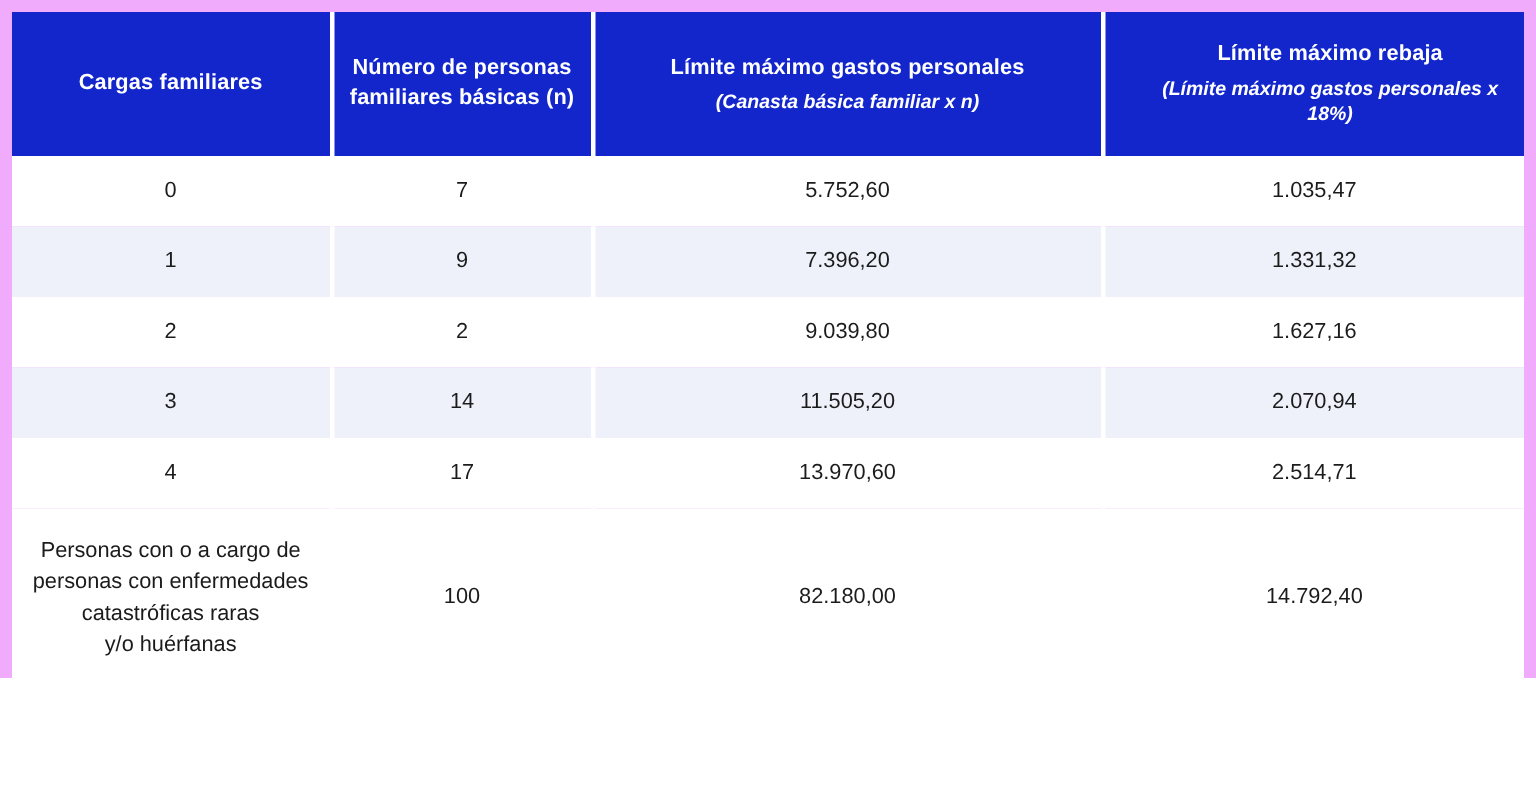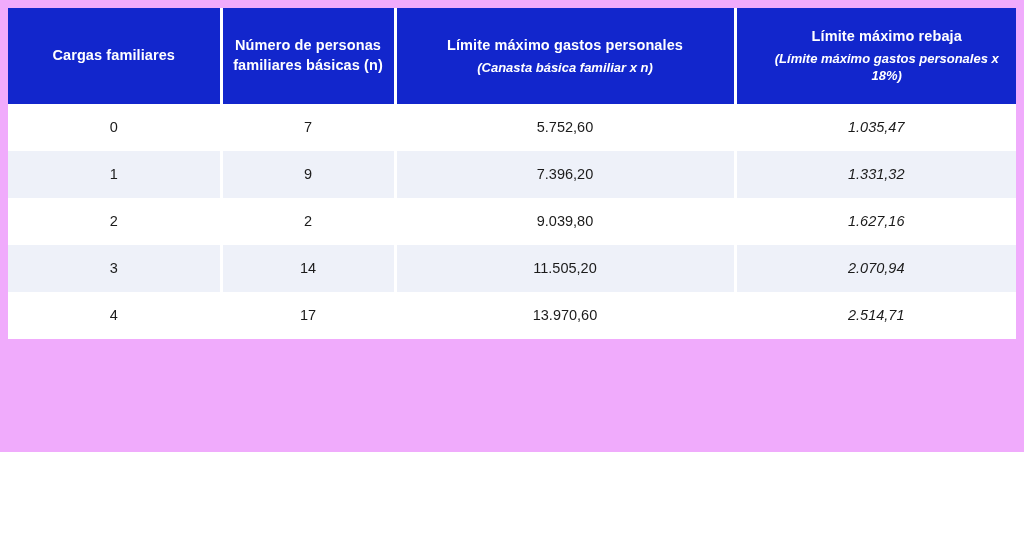--- a/index.html
+++ b/index.html
@@ -62,21 +62,20 @@
     color: #1b1b1b;
     height: 47px;
     padding: 4px 6px;
     box-sizing: border-box;
     border-right: 3px solid #ffffff;
     background: #ffffff;
     line-height: 1.45;
   }
   table.limits-table tbody td:last-child {
     border-right: none;
-    font-style: italic;
   }
   table.limits-table tbody tr.alt td {
     background: #eef1f9;
   }
   table.limits-table tbody tr.tall td {
     height: 120px;
   }
   .col1 { width: 213px; }
   .col2 { width: 174px; }
   .col3 { width: 340px; }
@@ -141,15 +140,24 @@
         <td>14</td>
         <td>11.505,20</td>
         <td>2.070,94</td>
       </tr>
       <tr>
         <td>4</td>
         <td>17</td>
         <td>13.970,60</td>
         <td>2.514,71</td>
       </tr>
+      <tr class="tall">
+        <td class="cell-multiline">Personas con o a cargo de
+personas con enfermedades
+catastróficas raras
+y/o huérfanas</td>
+        <td>100</td>
+        <td>82.180,00</td>
+        <td>14.792,40</td>
+      </tr>
     </tbody>
   </table>
 </div>
 
 </body></html>

